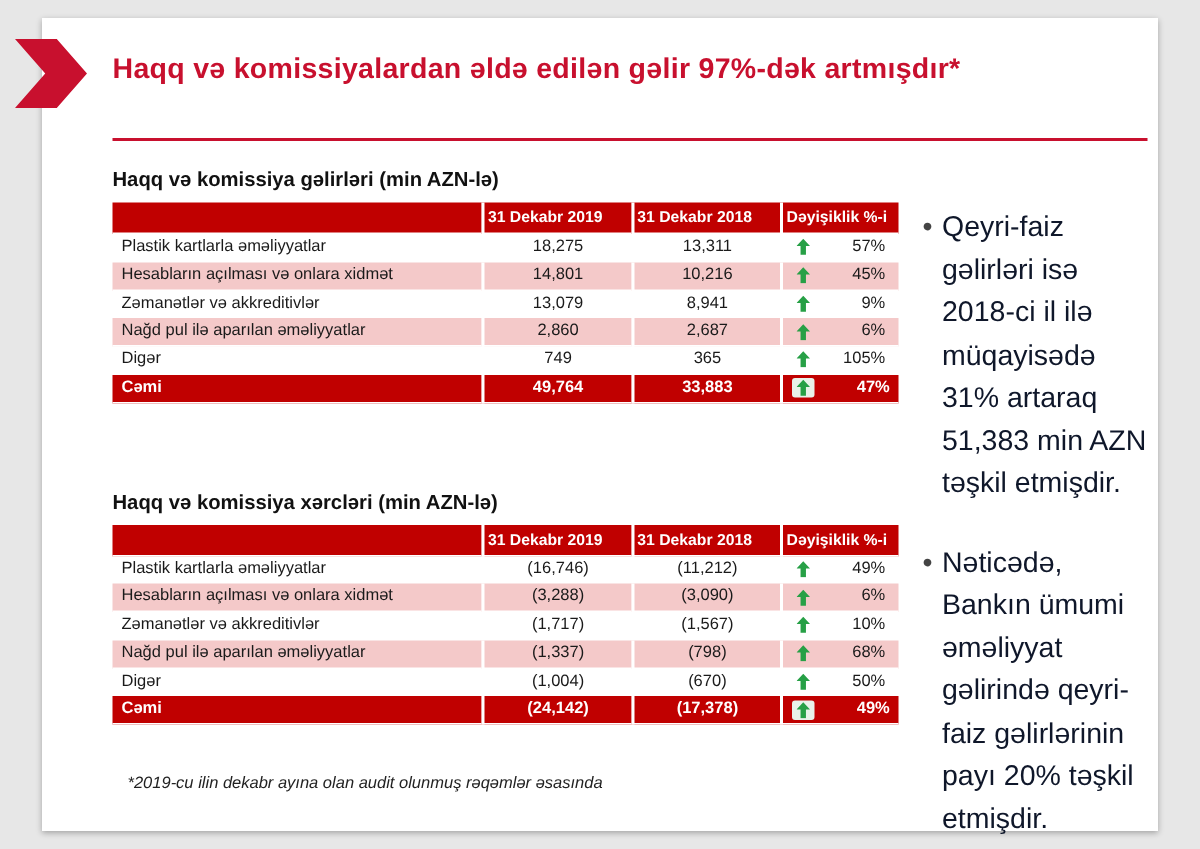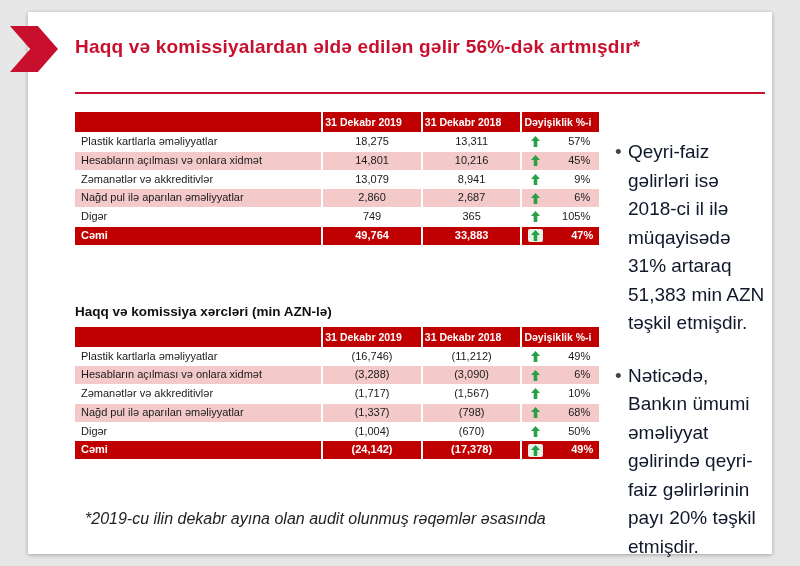--- a/index.html
+++ b/index.html
@@ -44,36 +44,37 @@
   .arrow { color:#27a046; display:inline-flex; align-items:center; margin-right:14px; }
   .arrow svg { display:block; }
   .pct { display:inline-block; min-width:32px; text-align:right; }
   tr.total .arrow { background:#e9f2e9; padding:1px 3px; border-radius:2px; }
 
   .right-col ul { list-style:none; }
   .right-col li { position:relative; padding-left:13px; margin-bottom:24px;
                   font-size:19px; line-height:1.5; color:#0f172a; }
   .right-col li::before { content:"\2022"; position:absolute; left:0; top:0; color:#444; }
 
-  .footnote { position:absolute; left:57px; bottom:26px; font-size:16px; font-style:italic; color:#222; }
+  .footnote { position:absolute; left:57px; bottom:26px; font-size:11px; font-style:italic; color:#222; }
 </style>
 </head>
 <body>
 
 <div class="stage">
   <div class="chevron"></div>
 
   <div class="slide">
-    <h1 class="title">Haqq və komissiyalardan əldə edilən gəlir 56%-dək artmışdır*</h1>
+    <h1 class="title">Haqq və komissiyalardan əldə edilən gəlir 97%-dək artmışdır*</h1>
     <div class="rule"></div>
 
     <div class="content">
       <div class="left-col">
 
         <section class="tbl-block">
+          <h2 class="tbl-heading">Haqq və komissiya gəlirləri (min AZN-lə)</h2>
           <table>
             <colgroup>
                 <col class="c-label">
                 <col class="c-v1">
                 <col class="c-v2">
                 <col class="c-chg">
               </colgroup>
             <thead>
               <tr>
                 <th></th>

